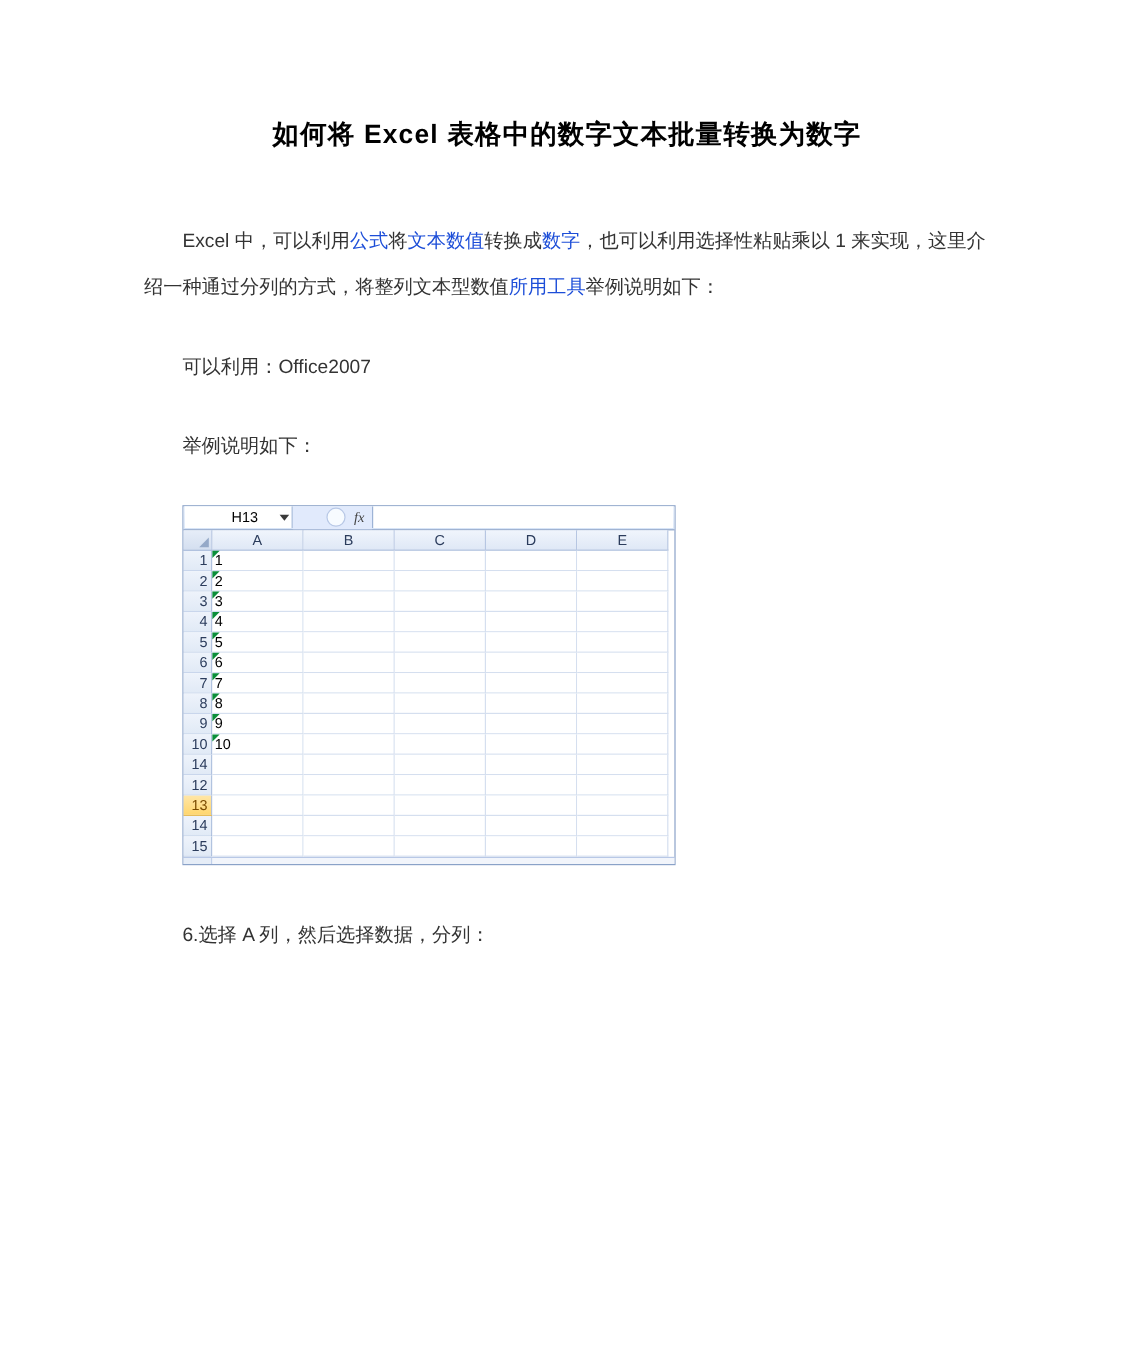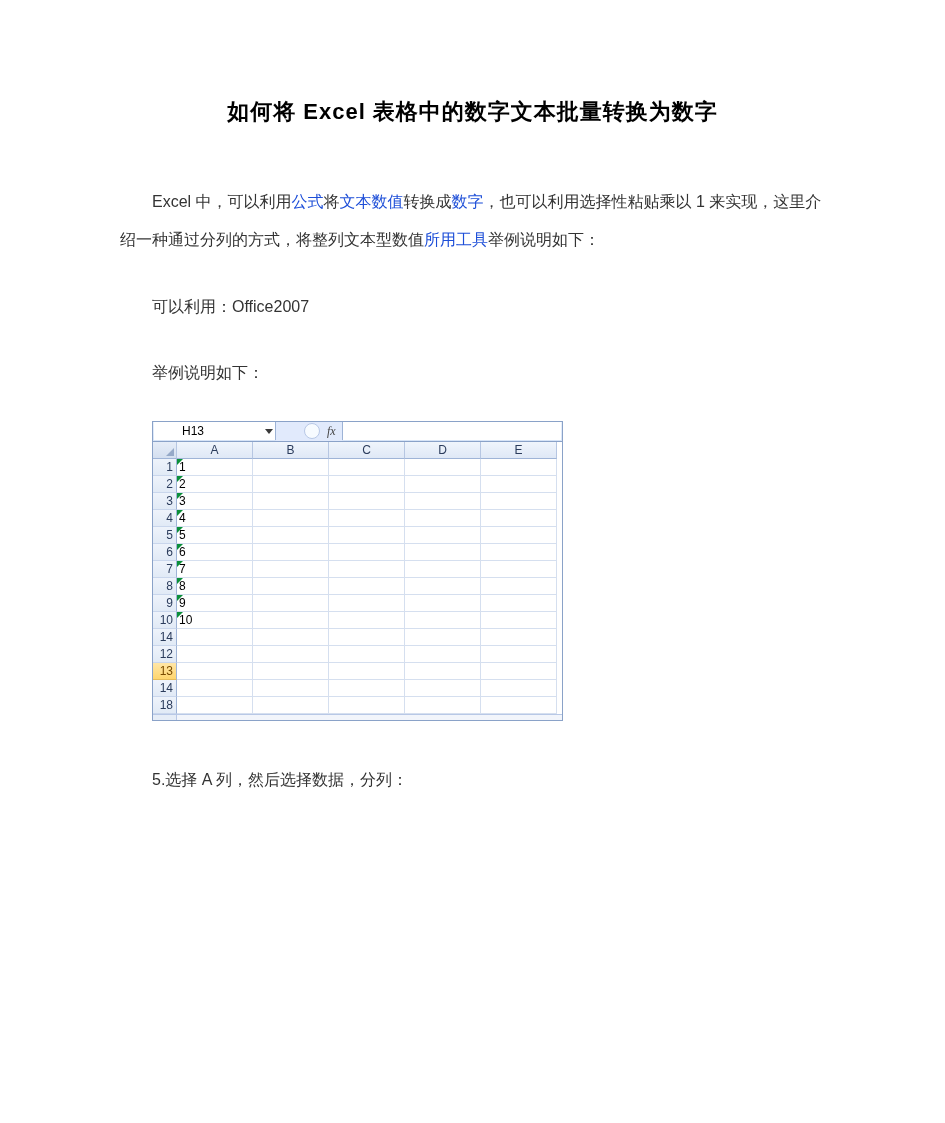--- a/index.html
+++ b/index.html
@@ -78,23 +78,23 @@
 
   .excel .formula-row {
     display: flex;
     height: 20px;
     background: linear-gradient(#e8f0fb, #d7e4f7);
     border-bottom: 1px solid #8aa2c8;
     align-items: center;
     font-size: 12px;
   }
   .excel .name-box {
-    width: 122px;
+    width: 90px;
     border-right: 1px solid #9db3d6;
-    padding-left: 28px;
+    padding-left: 39px;
     display: flex;
     align-items: center;
     background: #fff;
     margin: 1px 0 1px 1px;
     height: 18px;
   }
   .excel .name-drop {
     margin-left: auto;
     margin-right: 2px;
     width: 0; height: 0;
@@ -351,30 +351,30 @@
           <div class="cell"></div>
           <div class="cell"></div>
           <div class="cell"></div>
           <div class="cell"></div>
           <div class="rowhdr">14</div>
           <div class="cell"></div>
           <div class="cell"></div>
           <div class="cell"></div>
           <div class="cell"></div>
           <div class="cell"></div>
-          <div class="rowhdr">18</div>
+          <div class="rowhdr">15</div>
           <div class="cell"></div>
           <div class="cell"></div>
           <div class="cell"></div>
           <div class="cell"></div>
           <div class="cell"></div>
         </div>
 
       <div class="bottom-scroll">
         <div class="seg1"></div>
           <div class="seg2"></div>
       </div>
     </div>
   </div>
 
-  <p class="para indent">5.选择 A 列，然后选择数据，分列：</p>
+  <p class="para indent">6.选择 A 列，然后选择数据，分列：</p>
 
 </div>
 
 </body></html>

